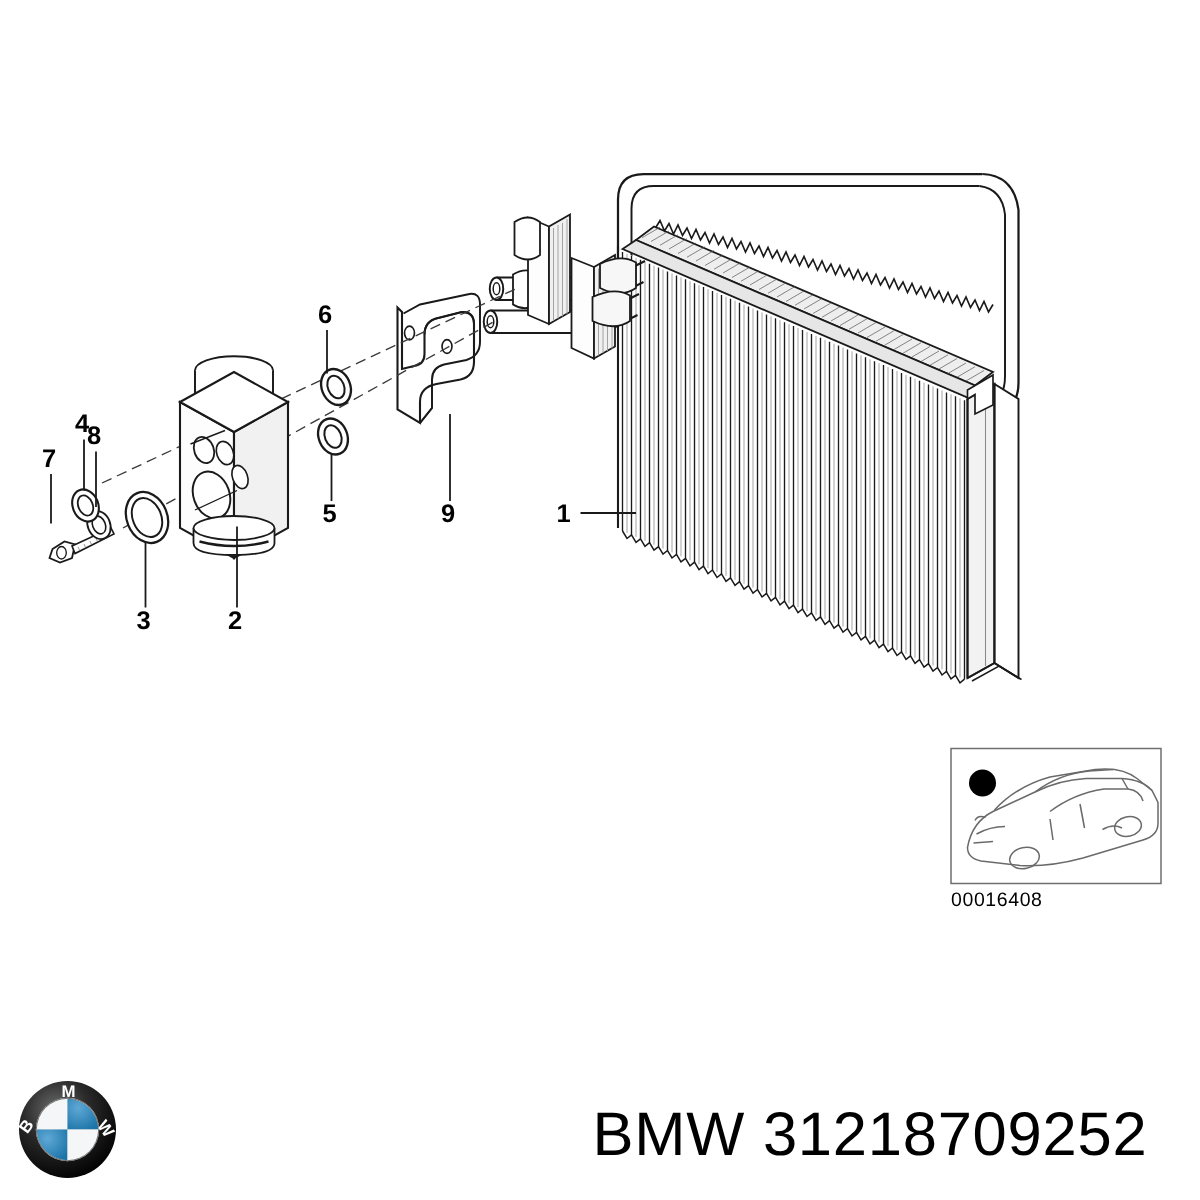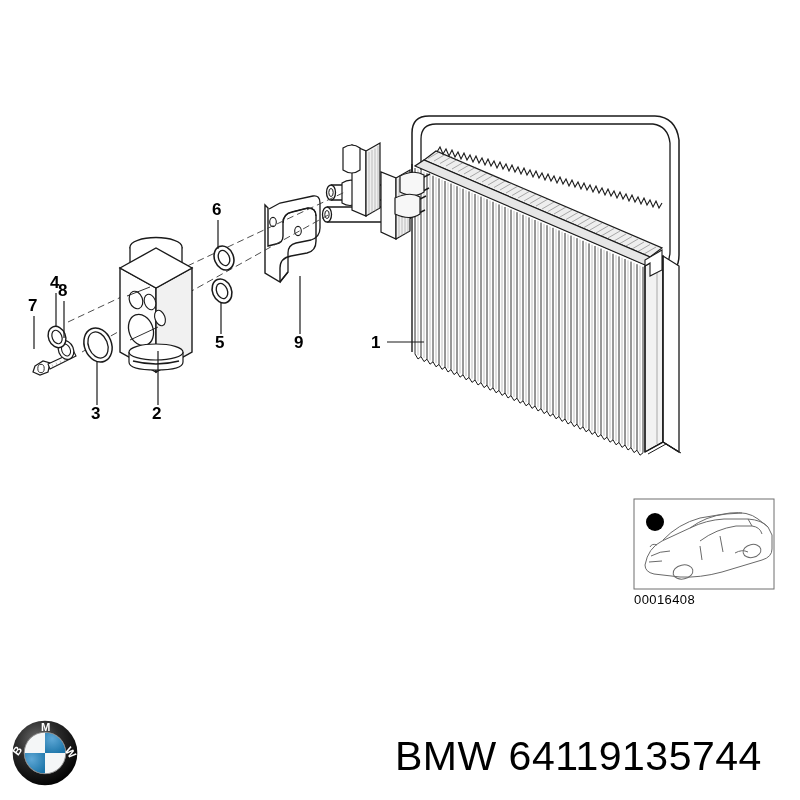--- a/index.html
+++ b/index.html
@@ -438,15 +438,15 @@
       </g>
       <circle cx="50" cy="50" r="31.5" fill="none" stroke="#6f6f6f" stroke-width="1"></circle>
       <g fill="#ffffff" font-family="'Liberation Sans', sans-serif" font-size="17" font-weight="bold">
         <text x="50" y="50" transform="rotate(-54 50 50) translate(-28 -30)">B</text>
         <text x="50" y="50" transform="translate(-6 -33)">M</text>
         <text x="50" y="50" transform="rotate(54 50 50) translate(14 -26)">W</text>
       </g>
     </svg>
   </div>
 
-  <div class="partnum">BMW 64119135744</div>
+  <div class="partnum">BMW 31218709252</div>
 
 </div>
 
 </body></html>

